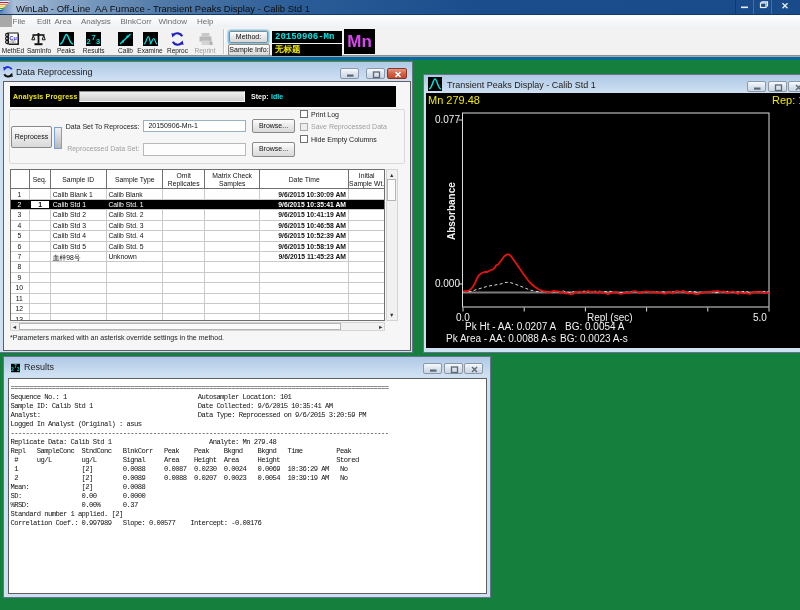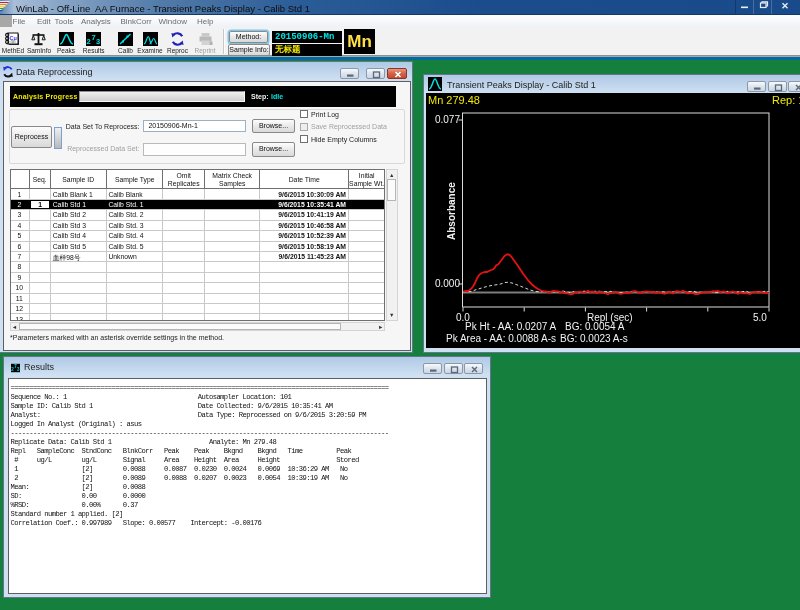--- a/index.html
+++ b/index.html
@@ -21,21 +21,21 @@
 
 #toolbar { left:0; top:27px; width:800px; height:29px; background:#f2f2f2; border-bottom:1px solid #8f8f8f; }
 .tbl { position:absolute; top:20px; font-size:6.5px; color:#1a1a1a; text-align:center; width:36px; }
 .tbl.dis { color:#9d9d9d; }
 .ticon { position:absolute; top:5px; }
 #tbsep { left:223px; top:2px; width:2px; height:25px; border-left:1px solid #c8c8c8; border-right:1px solid #fdfdfd; }
 .minibtn { position:absolute; background:linear-gradient(#fdfdfd,#e9e9e9 45%,#d8d8d8); border:1px solid #8a8a8a; border-radius:2px; font-size:7px; color:#111; text-align:center; }
 #methodbtn { left:229px; top:4px; width:39px; height:11.5px; line-height:9.5px; box-shadow:0 0 0 1.5px #7ec6e8; }
 #sampbtn { left:228px; top:17px; width:42px; height:12px; line-height:10px; }
 .lcd { position:absolute; left:272px; width:70px; height:12px; background:#000; font-family:"Liberation Mono",monospace; font-size:9px; font-weight:bold; line-height:12px; padding-left:3px; white-space:nowrap; }
-#mnbox { left:344px; top:2px; width:31px; height:25px; background:#000; color:#fde047; font-size:17px; font-weight:bold; text-align:center; line-height:25px; }
+#mnbox { left:344px; top:2px; width:31px; height:25px; background:#000; color:#d946ef; font-size:17px; font-weight:bold; text-align:center; line-height:25px; }
 
 
 #mdi { left:0; top:57px; width:800px; height:553px; background:#15803d; border-top:3px solid #0369a1; }
 
 
 .win { position:absolute; background:linear-gradient(#afc9e5,#cfe0f2 18px); border:1px solid #64748a; }
 .wtitle { position:absolute; left:2px; top:2px; right:2px; height:15px; font-size:9px; color:#1c1c1c; }
 .wtitle .txt { position:absolute; top:3px; white-space:nowrap; }
 .wbtn { position:absolute; top:4px; width:19px; height:11px; background:linear-gradient(#f7fafd,#dde5ee 50%,#ccd6e2); border:1px solid #8b98a8; border-radius:2px; }
 .wbtn svg { position:absolute; left:0; top:0; }
@@ -106,21 +106,21 @@
       <rect x="6.5" y="3" width="5.5" height="4.5" fill="none" stroke="#e9eef5" stroke-width="1.2"></rect>
       <path d="M8 3 L8 1.8 L13.5 1.8 L13.5 6 L12 6" fill="none" stroke="#e9eef5" stroke-width="1.2"></path>
     </svg></div>
 <div class="capbtn abs" style="left:771px;width:26px;border-left:1px solid #4a6f9d;"><svg width="26" height="13">
       <path d="M10.5 3.2 L15.5 8.2 M15.5 3.2 L10.5 8.2" stroke="#e9eef5" stroke-width="1.4"></path>
     </svg></div>
 
 <div id="menubar" class="abs">
   <span style="left:0.5px">File</span>
   <span style="left:25px">Edit</span>
-  <span style="left:42.5px">Tools</span>
+  <span style="left:42.5px">Area</span>
   <span style="left:69px">Analysis</span>
   <span style="left:108.5px">BlnkCorr</span>
   <span style="left:146.5px">Window</span>
   <span style="left:185px">Help</span>
 </div>
 
 <div id="toolbar" class="abs">
 
   <svg class="ticon" style="left:5px" width="15" height="14" viewBox="0 0 15 14">
     <rect x="4" y="2" width="10" height="11" fill="#333"></rect>

